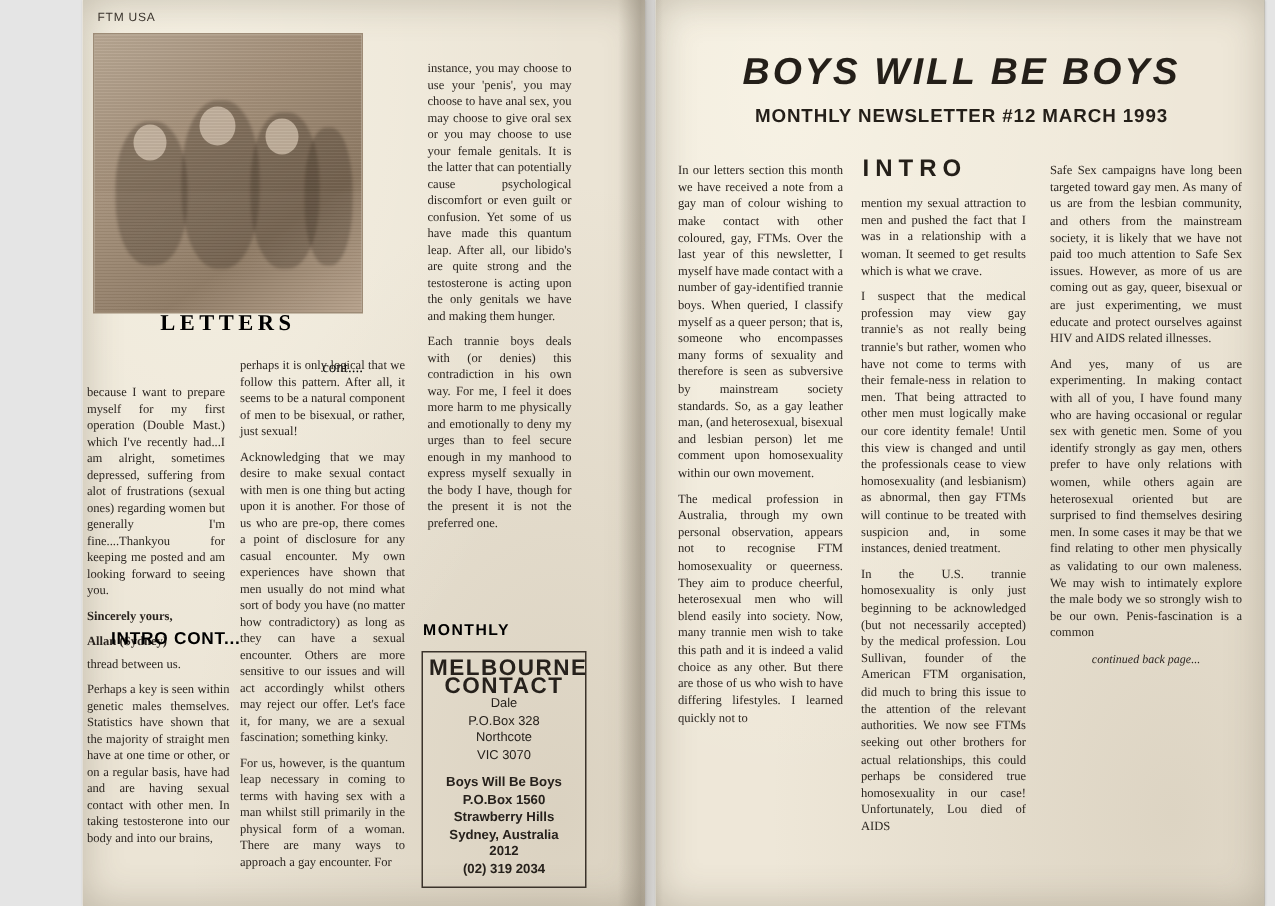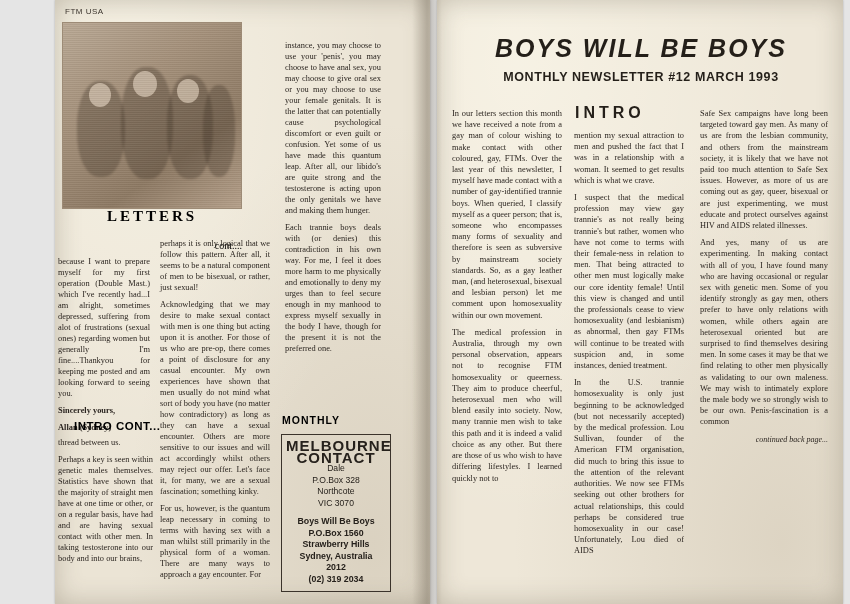--- a/index.html
+++ b/index.html
@@ -116,21 +116,21 @@
   }
   .intro-hd{
     position:absolute;left:575px;top:104px;width:150px;text-align:left;
     font-family:"Liberation Sans",sans-serif;font-weight:bold;
     font-size:16px;letter-spacing:4px;color:#241f19;
   }
   .rc1{left:452px;top:108px;width:110px;font-size:8.4px;line-height:11.2px;}
   .rc2{left:574px;top:130px;width:110px;font-size:8.4px;line-height:11.2px;}
   .rc3{left:700px;top:108px;width:128px;font-size:8.4px;line-height:11.2px;}
   .cont{
-    text-align:right;font-style:italic;font-size:8px;
+    text-align:center;font-style:italic;font-size:8px;
   }
   
   .edge{
     position:absolute;inset:0;pointer-events:none;
     box-shadow:inset 0 0 26px rgba(90,78,60,.30);
   }
 </style>
 </head>
 <body>
 

